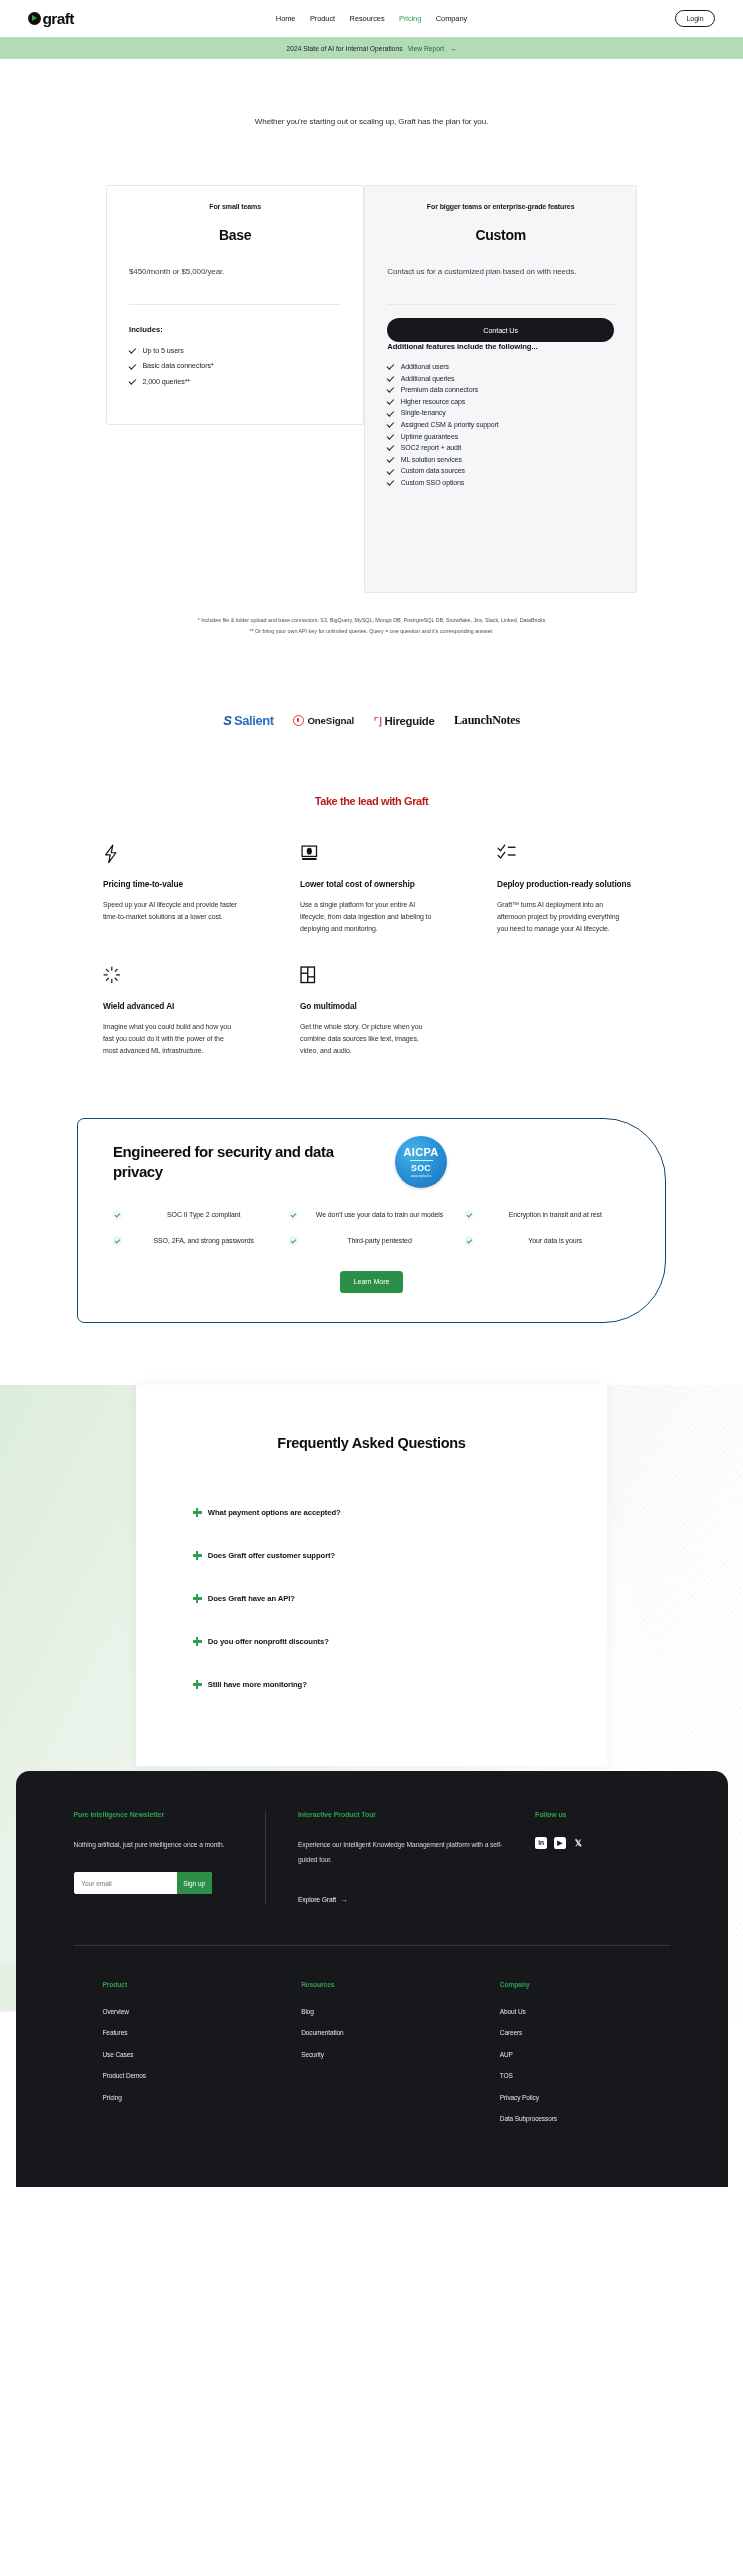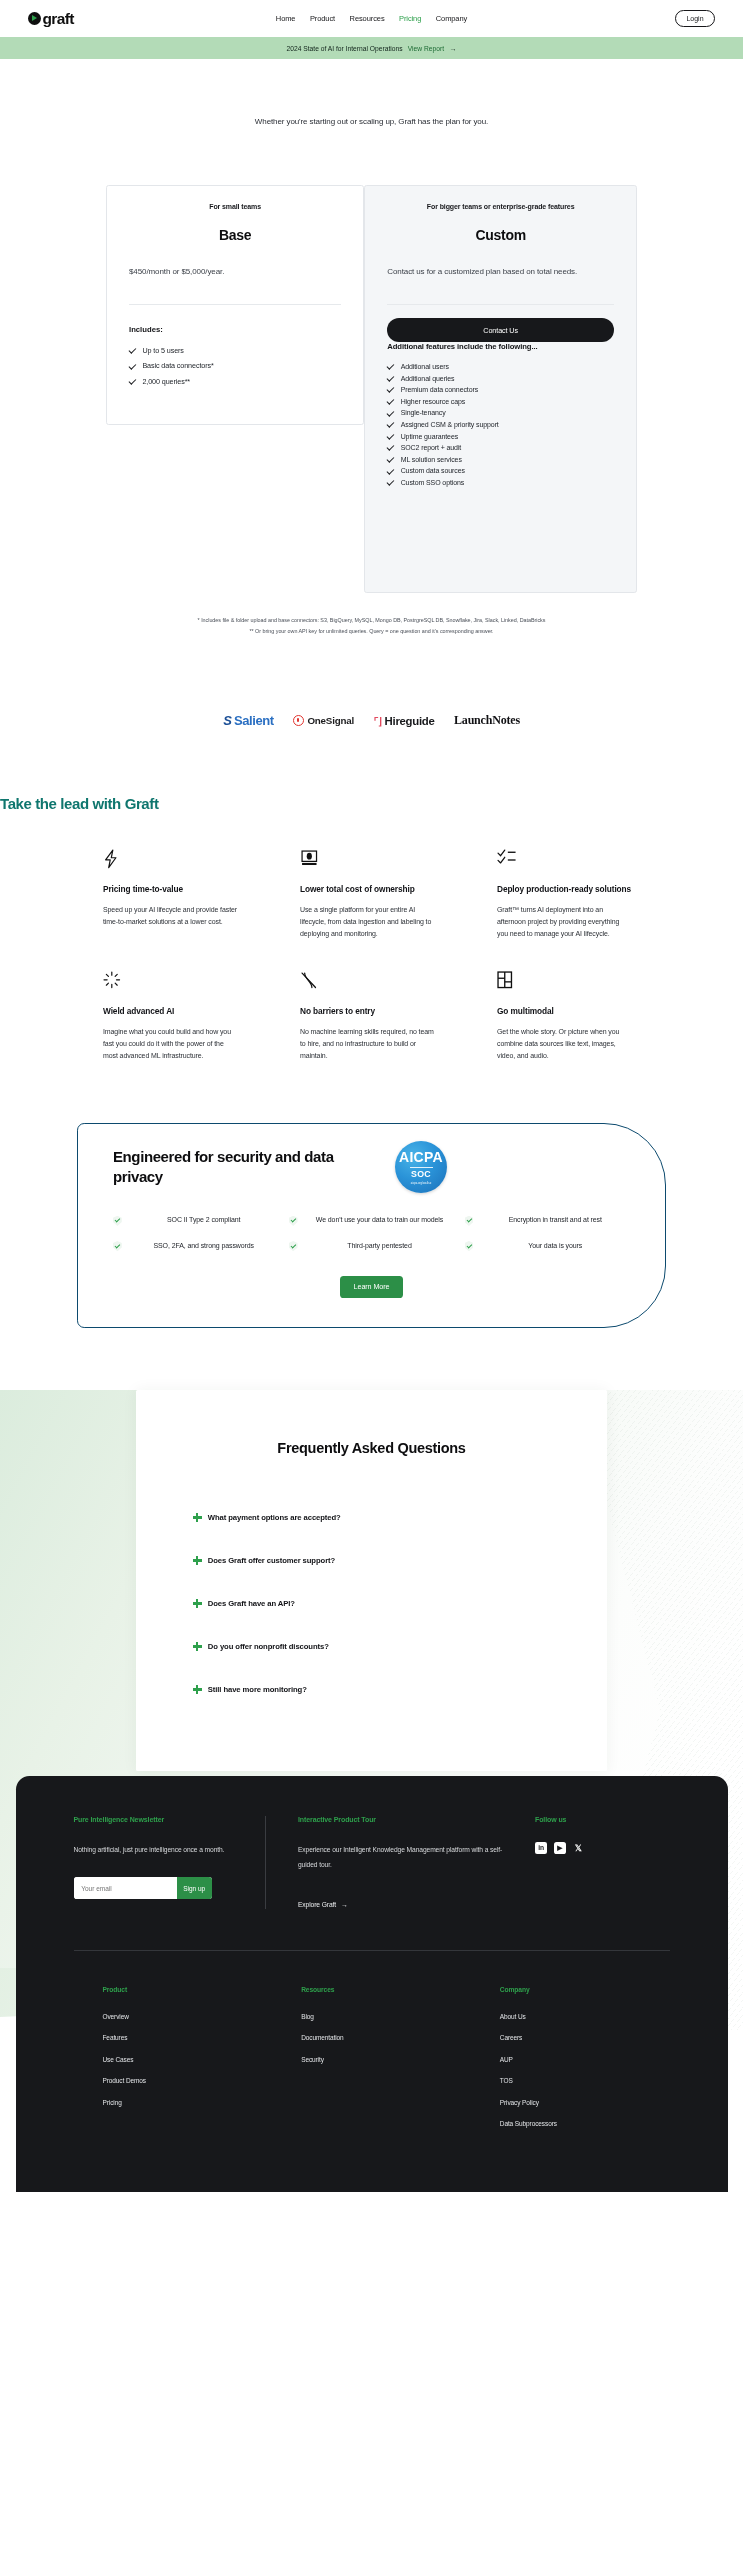--- a/index.html
+++ b/index.html
@@ -176,22 +176,22 @@
   }
   .lg-hire { font-size: 11.4px; font-weight: 700; color: #17181b; letter-spacing: -0.3px; }
   .lg-launch {
     font-size: 12px; font-weight: 700; color: #111114;
     font-family: "Liberation Serif", serif; letter-spacing: -0.2px;
   }
 
   
   .lead { margin-top: 67px; position: relative; z-index: 2; }
   .lead h2 {
-    text-align: left; font-size: 15px; font-weight: 700;
-    letter-spacing: -0.4px; color: #0f766e;
+    text-align: center; font-size: 11px; font-weight: 700;
+    letter-spacing: -0.4px; color: #b91c1c;
   }
   .lead-grid {
     width: 537px; margin: 37px auto 0;
     display: grid; grid-template-columns: repeat(3, 1fr);
     column-gap: 54px; row-gap: 31px;
   }
   .lead-cell { width: 135px; }
   .lead-ico {
     height: 23px; display: flex; align-items: flex-start;
     margin-bottom: 11.4px;
@@ -221,21 +221,21 @@
     font-size: 15px; font-weight: 700; line-height: 1.36;
     letter-spacing: -0.4px; color: #0d0d0f; width: 258px;
   }
   .aicpa {
     width: 52px; height: 52px; border-radius: 50%;
     background: radial-gradient(circle at 35% 30%, #49b4e8 0%, #2a93d8 45%, #1b6fb8 100%);
     color: #fff; display: flex; flex-direction: column;
     align-items: center; justify-content: center; flex: none;
     box-shadow: 0 1px 3.1px rgba(0,0,0,.18);
   }
-  .aicpa .a1 { font-size: 14px; font-weight: 700; letter-spacing: 0.3px; line-height: 1; }
+  .aicpa .a1 { font-size: 11px; font-weight: 700; letter-spacing: 0.3px; line-height: 1; }
   .aicpa .abar { width: 23px; height: 0.8px; background: rgba(255,255,255,.85); margin: 2.6px 0; }
   .aicpa .a2 { font-size: 8.8px; font-weight: 700; letter-spacing: 0.3px; line-height: 1; }
   .aicpa .a3 { font-size: 2.7px; margin-top: 2.6px; opacity: .95; }
   .sec-grid {
     margin-top: 22px;
     display: grid; grid-template-columns: repeat(3, 1fr);
     column-gap: 10.3px; row-gap: 14.5px;
   }
   .sec-item {
     display: flex; align-items: center; gap: 7.2px;
@@ -430,21 +430,21 @@
       <li>
           <span class="chk"></span>
           <span>2,000 queries**</span>
         </li>
     </ul>
   </div>
 
   <div class="plan custom">
     <div class="eyebrow">For bigger teams or enterprise-grade features</div>
     <h2>Custom</h2>
-    <div class="price">Contact us for a customized plan based on total needs.</div>
+    <div class="price">Contact us for a customized plan based on with needs.</div>
     <div class="rule"></div>
     <button class="contact-btn">Contact Us</button>
     <div class="addl-hd">Additional features include the following...</div>
     <ul class="feat-list dense">
       <li>
           <span class="chk"></span>
           <span>Additional users</span>
         </li>
       <li>
           <span class="chk"></span>
@@ -562,30 +562,20 @@
           <line x1="6.5" y1="6.5" x2="10.5" y2="10.5"></line>
             <line x1="23.5" y1="23.5" x2="27.5" y2="27.5"></line>
           <line x1="27.5" y1="6.5" x2="23.5" y2="10.5"></line>
             <line x1="10.5" y1="23.5" x2="6.5" y2="27.5"></line>
         </svg>
       </div>
       <h3>Wield advanced AI</h3>
       <p>Imagine what you could build and how you fast you could do it with the power of the most advanced ML infrastructure.</p>
     </div>
 
-    <div class="lead-cell">
-      <div class="lead-ico">
-        <svg width="17.6" height="18.6" viewBox="0 0 34 36">
-          <path d="M9 4 C9 16, 23 20, 23 32" fill="none" stroke="#111" stroke-width="2.4" stroke-linecap="round"></path>
-          <line x1="4" y1="4" x2="30" y2="32" stroke="#111" stroke-width="2.4" stroke-linecap="round"></line>
-        </svg>
-      </div>
-      <h3>No barriers to entry</h3>
-      <p>No machine learning skills required, no team to hire, and no infrastructure to build or maintain.</p>
-    </div>
 
     <div class="lead-cell">
       <div class="lead-ico">
         <svg width="15.5" height="17.6" viewBox="0 0 30 34">
           <rect x="2" y="2" width="26" height="30" fill="none" stroke="#111" stroke-width="2.6"></rect>
           <line x1="15" y1="2" x2="15" y2="32" stroke="#111" stroke-width="2.6"></line>
           <line x1="2" y1="14" x2="15" y2="14" stroke="#111" stroke-width="2.6"></line>
           <line x1="15" y1="21" x2="28" y2="21" stroke="#111" stroke-width="2.6"></line>
         </svg>
       </div>

